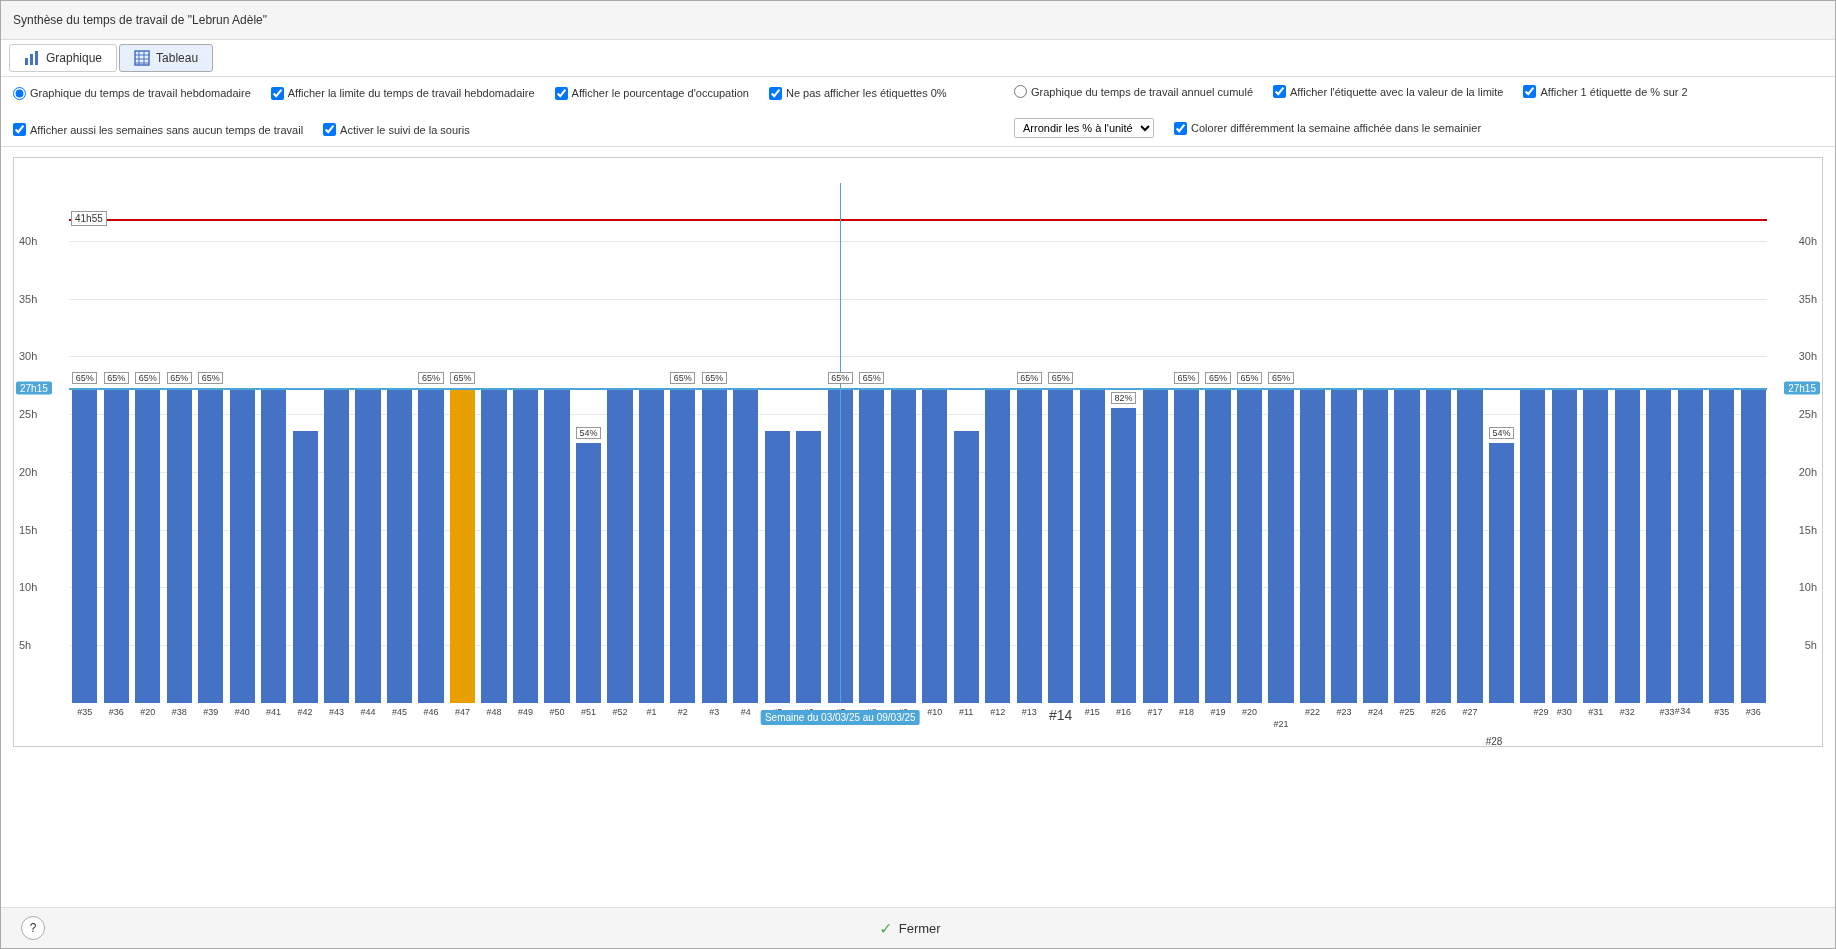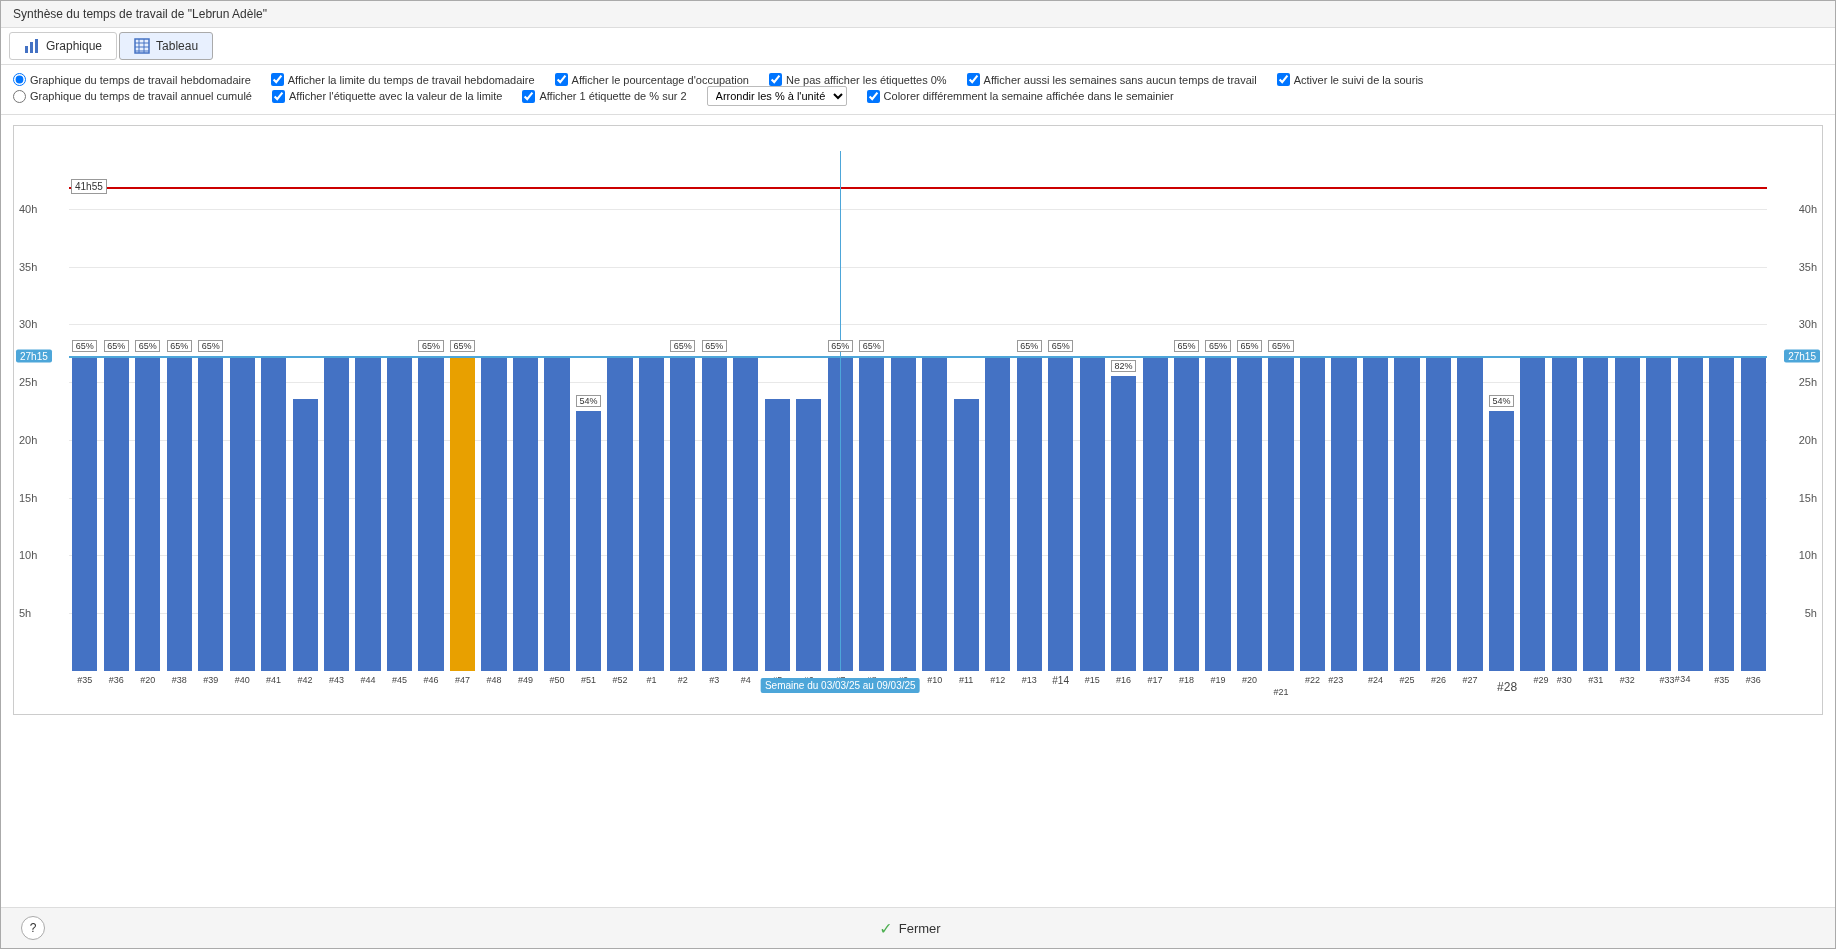--- a/index.html
+++ b/index.html
@@ -1,26 +1,26 @@
 <!DOCTYPE html>
 <html><head>
   <meta charset="utf-8">
   <style>
     * { box-sizing: border-box; margin: 0; padding: 0; }
     body { font-family: 'Segoe UI', Arial, sans-serif; font-size: 12px; background: #f0f0f0; color: #333; }
     
     .window { background: #fff; border: 1px solid #aaa; width: 1836px; min-height: 949px; display: flex; flex-direction: column; }
     
-    .title-bar { background: #f5f5f5; border-bottom: 1px solid #ddd; padding: 6px 12px; font-size: 12px; color: #333; }
+    .title-bar { background: #f5f5f5; border-bottom: 1px solid #ddd; padding: 12px 12px; font-size: 12px; color: #333; }
     
     .tabs-bar { display: flex; align-items: center; padding: 4px 8px; border-bottom: 1px solid #ddd; background: #fff; gap: 2px; }
     .tab { display: flex; align-items: center; gap: 6px; padding: 5px 14px; border: 1px solid #ccc; border-radius: 3px; cursor: pointer; background: #fff; font-size: 12px; }
     .tab.active { background: #fff; border-bottom: 1px solid #fff; font-weight: 500; }
     
-    .options-bar { padding: 8px 12px; border-bottom: 1px solid #ddd; background: #fff; display: flex; flex-direction: column; gap: 0; }
+    .options-bar { padding: 8px 12px; border-bottom: 1px solid #ddd; background: #fff; display: flex; flex-direction: row; gap: 18px; }
     .options-row { display: flex; align-items: center; gap: 20px; flex-wrap: wrap; }
     .option-item { display: flex; align-items: center; gap: 4px; font-size: 11px; cursor: pointer; }
     .option-item input[type=checkbox], .option-item input[type=radio] { margin: 0; }
     
     .dropdown-select { font-size: 11px; padding: 2px 4px; border: 1px solid #bbb; border-radius: 2px; background: #fff; }
     
     .chart-area { flex: 1; padding: 10px 12px; background: #fff; }
     .chart-title { text-align: center; font-size: 12px; margin-bottom: 6px; color: #333; }
     
     .chart-container { position: relative; border: 1px solid #ccc; background: #fff; margin: 0 auto; width: 100%; height: 590px; }
@@ -236,21 +236,21 @@
         <div style="position: absolute; left: 905px; width: 31.4815px; top: 549px; font-size: 9px; text-align: center; color: rgb(68, 68, 68);">#10</div>
         <div style="position: absolute; left: 939.63px; width: 25.1852px; top: 273.444px; height: 271.556px; background: rgb(68, 114, 196);"></div>
         <div style="position: absolute; left: 936.481px; width: 31.4815px; top: 549px; font-size: 9px; text-align: center; color: rgb(68, 68, 68);">#11</div>
         <div style="position: absolute; left: 971.111px; width: 25.1852px; top: 230.111px; height: 314.889px; background: rgb(68, 114, 196);"></div>
         <div style="position: absolute; left: 967.963px; width: 31.4815px; top: 549px; font-size: 9px; text-align: center; color: rgb(68, 68, 68);">#12</div>
         <div style="position: absolute; left: 1002.59px; width: 25.1852px; top: 230.111px; height: 314.889px; background: rgb(68, 114, 196);"></div>
         <div style="position: absolute; left: 1002.59px; width: 25.1852px; top: 214.111px; font-size: 9px; text-align: center; background: rgb(255, 255, 255); border: 1px solid rgb(153, 153, 153); z-index: 8; padding: 0px 1px;">65%</div>
         <div style="position: absolute; left: 999.444px; width: 31.4815px; top: 549px; font-size: 9px; text-align: center; color: rgb(68, 68, 68);">#13</div>
         <div style="position: absolute; left: 1034.07px; width: 25.1852px; top: 230.111px; height: 314.889px; background: rgb(68, 114, 196);"></div>
         <div style="position: absolute; left: 1034.07px; width: 25.1852px; top: 214.111px; font-size: 9px; text-align: center; background: rgb(255, 255, 255); border: 1px solid rgb(153, 153, 153); z-index: 8; padding: 0px 1px;">65%</div>
-        <div style="position: absolute; left: 1030.93px; width: 31.4815px; top: 549px; font-size: 10px; text-align: center; color: rgb(68, 68, 68);">#14</div>
+        <div style="position: absolute; left: 1030.93px; width: 31.4815px; top: 549px; font-size: 14px; text-align: center; color: rgb(68, 68, 68);">#14</div>
         <div style="position: absolute; left: 1065.56px; width: 25.1852px; top: 230.111px; height: 314.889px; background: rgb(68, 114, 196);"></div>
         <div style="position: absolute; left: 1062.41px; width: 31.4815px; top: 549px; font-size: 9px; text-align: center; color: rgb(68, 68, 68);">#15</div>
         <div style="position: absolute; left: 1097.04px; width: 25.1852px; top: 250.333px; height: 294.667px; background: rgb(68, 114, 196);"></div>
         <div style="position: absolute; left: 1097.04px; width: 25.1852px; top: 234.333px; font-size: 9px; text-align: center; background: rgb(255, 255, 255); border: 1px solid rgb(153, 153, 153); z-index: 8; padding: 0px 1px;">82%</div>
         <div style="position: absolute; left: 1093.89px; width: 31.4815px; top: 549px; font-size: 9px; text-align: center; color: rgb(68, 68, 68);">#16</div>
         <div style="position: absolute; left: 1128.52px; width: 25.1852px; top: 230.111px; height: 314.889px; background: rgb(68, 114, 196);"></div>
         <div style="position: absolute; left: 1125.37px; width: 31.4815px; top: 549px; font-size: 9px; text-align: center; color: rgb(68, 68, 68);">#17</div>
         <div style="position: absolute; left: 1160px; width: 25.1852px; top: 230.111px; height: 314.889px; background: rgb(68, 114, 196);"></div>
         <div style="position: absolute; left: 1160px; width: 25.1852px; top: 214.111px; font-size: 9px; text-align: center; background: rgb(255, 255, 255); border: 1px solid rgb(153, 153, 153); z-index: 8; padding: 0px 1px;">65%</div>
         <div style="position: absolute; left: 1156.85px; width: 31.4815px; top: 549px; font-size: 9px; text-align: center; color: rgb(68, 68, 68);">#18</div>
@@ -259,32 +259,32 @@
         <div style="position: absolute; left: 1188.33px; width: 31.4815px; top: 549px; font-size: 9px; text-align: center; color: rgb(68, 68, 68);">#19</div>
         <div style="position: absolute; left: 1222.96px; width: 25.1852px; top: 230.111px; height: 314.889px; background: rgb(68, 114, 196);"></div>
         <div style="position: absolute; left: 1222.96px; width: 25.1852px; top: 214.111px; font-size: 9px; text-align: center; background: rgb(255, 255, 255); border: 1px solid rgb(153, 153, 153); z-index: 8; padding: 0px 1px;">65%</div>
         <div style="position: absolute; left: 1219.81px; width: 31.4815px; top: 549px; font-size: 9px; text-align: center; color: rgb(68, 68, 68);">#20</div>
         <div style="position: absolute; left: 1254.44px; width: 25.1852px; top: 230.111px; height: 314.889px; background: rgb(68, 114, 196);"></div>
         <div style="position: absolute; left: 1254.44px; width: 25.1852px; top: 214.111px; font-size: 9px; text-align: center; background: rgb(255, 255, 255); border: 1px solid rgb(153, 153, 153); z-index: 8; padding: 0px 1px;">65%</div>
         <div style="position: absolute; left: 1251.3px; width: 31.4815px; top: 549px; font-size: 9px; text-align: center; color: rgb(68, 68, 68); margin-top: 12px;">#21</div>
         <div style="position: absolute; left: 1285.93px; width: 25.1852px; top: 230.111px; height: 314.889px; background: rgb(68, 114, 196);"></div>
         <div style="position: absolute; left: 1282.78px; width: 31.4815px; top: 549px; font-size: 9px; text-align: center; color: rgb(68, 68, 68);">#22</div>
         <div style="position: absolute; left: 1317.41px; width: 25.1852px; top: 230.111px; height: 314.889px; background: rgb(68, 114, 196);"></div>
-        <div style="position: absolute; left: 1314.26px; width: 31.4815px; top: 549px; font-size: 9px; color: rgb(68, 68, 68);">#23</div>
+        <div style="position: absolute; left: 1314.26px; width: 31.4815px; top: 549px; font-size: 9px; text-align: center; color: rgb(68, 68, 68);">#23</div>
         <div style="position: absolute; left: 1348.89px; width: 25.1852px; top: 230.111px; height: 314.889px; background: rgb(68, 114, 196);"></div>
         <div style="position: absolute; left: 1345.74px; width: 31.4815px; top: 549px; font-size: 9px; text-align: center; color: rgb(68, 68, 68);">#24</div>
         <div style="position: absolute; left: 1380.37px; width: 25.1852px; top: 230.111px; height: 314.889px; background: rgb(68, 114, 196);"></div>
         <div style="position: absolute; left: 1377.22px; width: 31.4815px; top: 549px; font-size: 9px; text-align: center; color: rgb(68, 68, 68);">#25</div>
         <div style="position: absolute; left: 1411.85px; width: 25.1852px; top: 230.111px; height: 314.889px; background: rgb(68, 114, 196);"></div>
         <div style="position: absolute; left: 1408.7px; width: 31.4815px; top: 549px; font-size: 9px; text-align: center; color: rgb(68, 68, 68);">#26</div>
         <div style="position: absolute; left: 1443.33px; width: 25.1852px; top: 230.111px; height: 314.889px; background: rgb(68, 114, 196);"></div>
         <div style="position: absolute; left: 1440.19px; width: 31.4815px; top: 549px; font-size: 9px; text-align: center; color: rgb(68, 68, 68);">#27</div>
         <div style="position: absolute; left: 1474.81px; width: 25.1852px; top: 285px; height: 260px; background: rgb(68, 114, 196);"></div>
         <div style="position: absolute; left: 1474.81px; width: 25.1852px; top: 269px; font-size: 9px; text-align: center; background: rgb(255, 255, 255); border: 1px solid rgb(153, 153, 153); z-index: 8; padding: 0px 1px;">54%</div>
-        <div style="position: absolute; left: 1471.67px; width: 31.4815px; top: 554px; font-size: 12px; text-align: right; color: rgb(68, 68, 68);">#28</div>
+        <div style="position: absolute; left: 1471.67px; width: 31.4815px; top: 578px; font-size: 10px; text-align: left; color: rgb(68, 68, 68);">#28</div>
         <div style="position: absolute; left: 1506.3px; width: 25.1852px; top: 230.111px; height: 314.889px; background: rgb(68, 114, 196);"></div>
         <div style="position: absolute; left: 1503.15px; width: 31.4815px; top: 549px; font-size: 9px; text-align: right; color: rgb(68, 68, 68);">#29</div>
         <div style="position: absolute; left: 1537.78px; width: 25.1852px; top: 230.111px; height: 314.889px; background: rgb(68, 114, 196);"></div>
         <div style="position: absolute; left: 1534.63px; width: 31.4815px; top: 549px; font-size: 9px; text-align: center; color: rgb(68, 68, 68);">#30</div>
         <div style="position: absolute; left: 1569.26px; width: 25.1852px; top: 230.111px; height: 314.889px; background: rgb(68, 114, 196);"></div>
         <div style="position: absolute; left: 1566.11px; width: 31.4815px; top: 549px; font-size: 9px; text-align: center; color: rgb(68, 68, 68);">#31</div>
         <div style="position: absolute; left: 1600.74px; width: 25.1852px; top: 230.111px; height: 314.889px; background: rgb(68, 114, 196);"></div>
         <div style="position: absolute; left: 1597.59px; width: 31.4815px; top: 549px; font-size: 9px; text-align: center; color: rgb(68, 68, 68);">#32</div>
         <div style="position: absolute; left: 1632.22px; width: 25.1852px; top: 230.111px; height: 314.889px; background: rgb(68, 114, 196);"></div>
         <div style="position: absolute; left: 1629.07px; width: 31.4815px; top: 549px; font-size: 9px; text-align: right; color: rgb(68, 68, 68);">#33</div>

